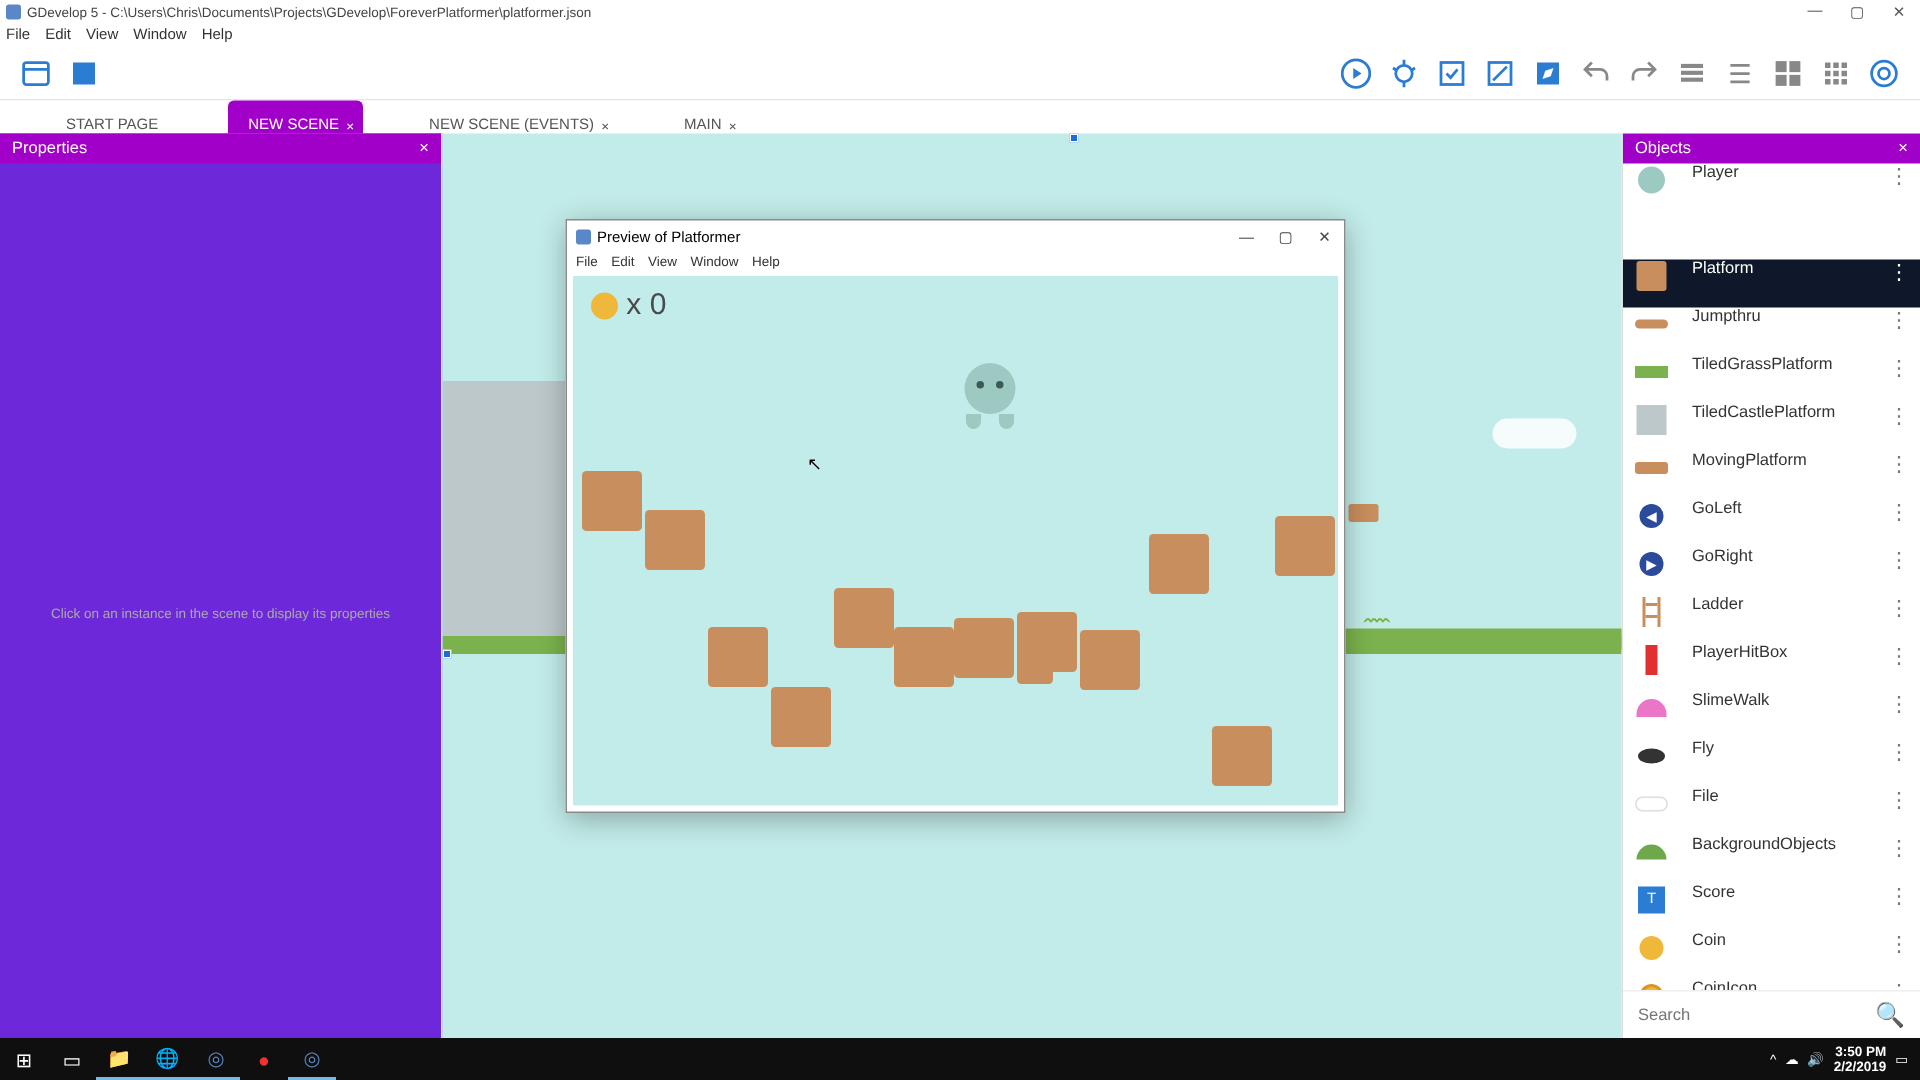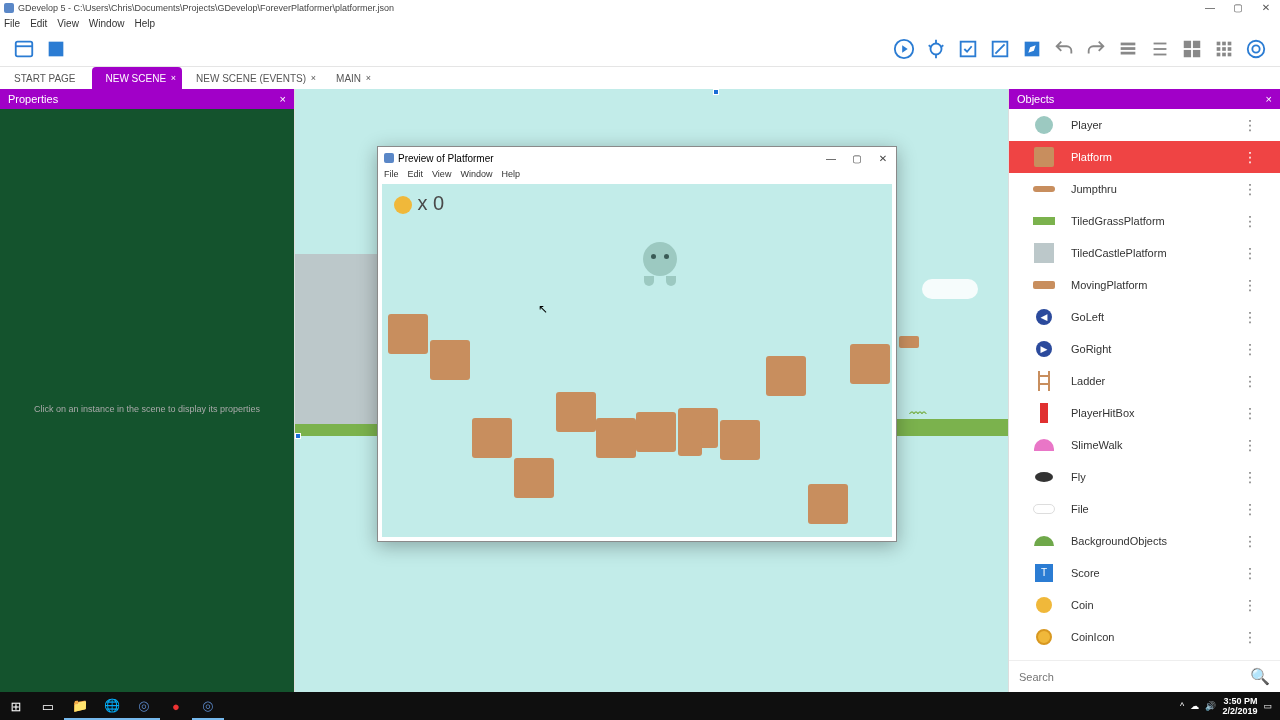--- a/index.html
+++ b/index.html
@@ -15,29 +15,29 @@
 .menubar { height:16px; display:flex; align-items:center; font-size:10px; color:#333; padding-left:4px; gap:10px; }
 
 
 .toolbar { height:36px; display:flex; align-items:center; padding:0 8px; border-bottom:1px solid #e5e5e5; }
 .tbicon { width:24px; height:24px; margin:0 4px; display:flex; align-items:center; justify-content:center; }
 .tbspacer { flex:1; }
 .tbicon svg { width:22px; height:22px; }
 
 
 .tabstrip { height:22px; display:flex; align-items:flex-end; background:#fff; }
-.tab { height:22px; padding:0 16px 0 14px; font-size:10px; color:#555; display:flex; align-items:center; position:relative; border-top-left-radius:4px; border-top-right-radius:4px; }
+.tab { height:22px; padding:0 16px 0 14px; font-size:10px; color:#555; display:flex; align-items:flex-end; position:relative; border-top-left-radius:4px; border-top-right-radius:4px;margin-left:30px; }
 .tab.active { background:#a100c8; color:#fff; }
 .tab .x { position:absolute; right:6px; font-size:9px; }
 
 
 .main { display:flex; height:calc(720px - 15px - 16px - 36px - 22px - 28px); }
 
 
-.properties { width:295px; background:#14532d; border-right:1px solid #ddd; }
+.properties { width:295px; background:#6d28d9; border-right:1px solid #ddd; }
 .panel-header { background:#a100c8; color:#fff; font-size:11px; padding:4px 8px; display:flex; align-items:center; }
 .panel-header .x { margin-left:auto; font-size:11px; }
 .properties .placeholder { font-size:9px; color:#aaa; text-align:center; margin-top:295px; padding:0 24px; }
 
 
 .scene { flex:1; background:#c2ece9; position:relative; overflow:hidden; }
 .castle-block { position:absolute; left:0; top:165px; width:82px; height:170px; background:#bcc8ca; }
 .grass { position:absolute; left:0; top:335px; height:12px; background:#7bb24d; width:100%; }
 .grass2 { position:absolute; left:590px; top:330px; width:400px; height:14px; background:#7bb24d; }
 .grass-tufts { position:absolute; left:614px; top:320px; width:100px; height:10px; color:#7bb24d; font-size:18px; letter-spacing:-2px; }
@@ -57,24 +57,24 @@
 .coin { width:18px; height:18px; background:#f0b83a; border-radius:50%; display:inline-block; vertical-align:middle; }
 .score { position:absolute; left:12px; top:8px; font-size:20px; color:#4a4a4a; font-weight:500; }
 .player { position:absolute; width:40px; height:44px; }
 .player .head { width:34px; height:34px; background:#9cc9c1; border-radius:50%; margin:0 auto; position:relative; }
 .player .eye { position:absolute; width:5px; height:5px; background:#3a5a55; border-radius:50%; top:12px; }
 .player .eye.l { left:8px; } .player .eye.r { right:8px; }
 .player .legs { display:flex; justify-content:space-between; padding:0 4px; }
 .player .leg { width:10px; height:10px; background:#9cc9c1; border-radius:0 0 5px 5px; }
 
 
-.objects { width:272px; background:#fff; border-left:1px solid #ddd; display:flex; flex-direction:column; }
+.objects { width:199px; background:#fff; border-left:1px solid #ddd; display:flex; flex-direction:column; }
 .obj-list { flex:1; overflow:hidden; }
-.obj-item { height:32px; display:flex; align-items:center; padding:0 24px; font-size:11px; color:#333; }
-.obj-item.selected { background:#ef4444; color:#fff; }
+.obj-item { height:32px; display:flex; padding:0 8px; font-size:11px; color:#333; }
+.obj-item.selected { background:#0f172a; color:#fff;margin-top:32px; }
 .obj-icon { width:22px; height:22px; margin-right:16px; display:flex; align-items:center; justify-content:center; border-radius:2px; }
 .obj-more { margin-left:auto; color:#777; font-size:14px; letter-spacing:-1px; }
 .obj-item.selected .obj-more { color:#fff; }
 .search-row { height:32px; display:flex; align-items:center; padding:0 10px; border-top:1px solid #eee; }
 .search-row input { border:0; outline:0; flex:1; font-size:11px; color:#888; }
 
 
 .taskbar { position:absolute; bottom:0; left:0; right:0; height:28px; background:#0f0f0f; display:flex; align-items:center; }
 .taskbar .tbtn { width:32px; height:28px; display:flex; align-items:center; justify-content:center; color:#fff; font-size:13px; }
 .taskbar .tbtn.active { border-bottom:2px solid #76b9ed; }

